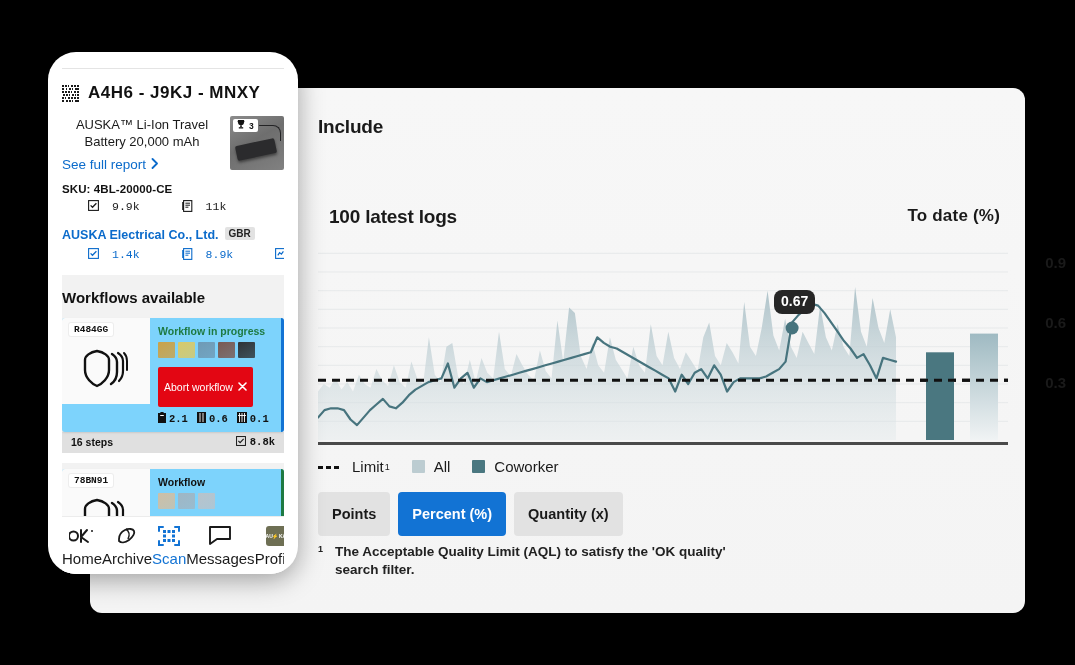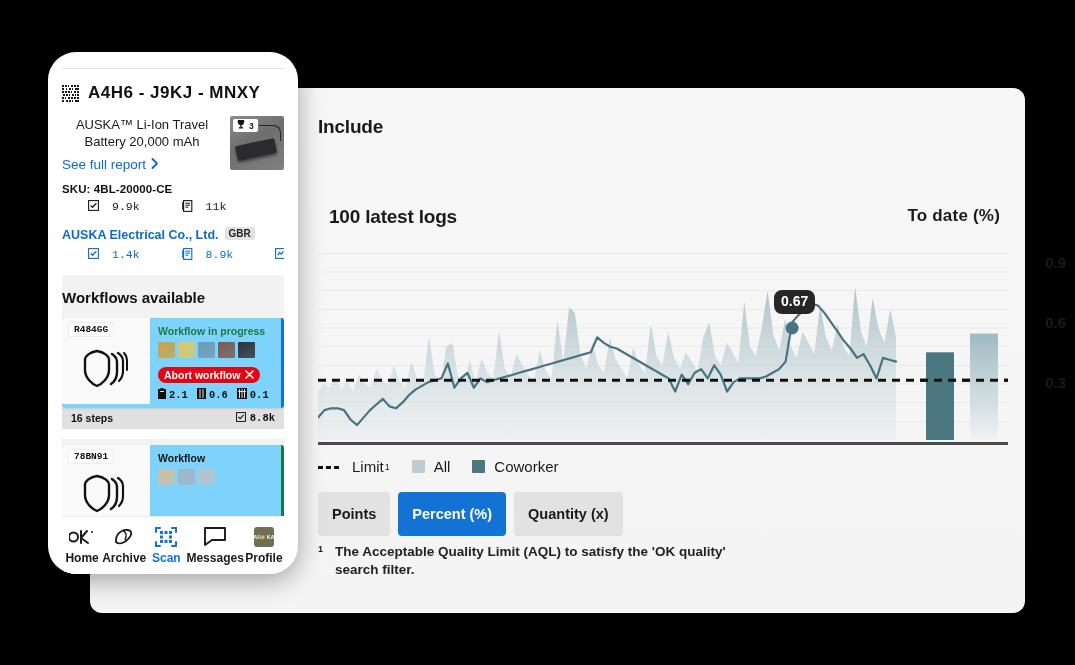--- a/index.html
+++ b/index.html
@@ -181,40 +181,40 @@
     font-size: 9.5px; font-weight: bold; padding: 1px 5px; color: #111;
     box-shadow: 0 0 0 1px rgba(0,0,0,.05); font-family: "Liberation Mono", monospace;
   }
   .wf-right { flex: 1; padding: 7px 8px 6px 8px; }
   .wf-status { font-size: 10.5px; font-weight: bold; color: #1e7a42; }
   .wf-status.plain { color: #111; }
   .thumbs { display: flex; gap: 3px; margin-top: 5px; }
   .thumb { width: 17px; height: 16px; border-radius: 1px; }
   .abort {
     margin-top: 9px; display: inline-flex; align-items: center; gap: 5px;
-    background: #e30613; color: #fff; font-size: 10.5px; font-weight: bold;
-    padding: 2px 6px; border-radius: 8px; cursor: pointer;
+    background: #e30613; color: #fff; font-size: 10.5px; font-weight: normal;
+    padding: 14px 6px; border-radius: 2px; cursor: pointer;
   }
   .wf-metrics { display: flex; gap: 9px; margin-top: 5px; font-family: "Liberation Mono", monospace; }
   .wf-metrics .m { display: flex; align-items: center; gap: 3px; font-size: 10.5px; font-weight: bold; color: #111; }
   .wf-foot {
     background: #e0e0e0; display: flex; align-items: center; justify-content: space-between;
     padding: 4px 9px; font-size: 10.5px; font-weight: bold; color: #111;
     font-family: "Liberation Mono", monospace;
   }
   .wf-foot-label { font-family: "Liberation Sans", sans-serif; }
   .wf-foot .m { display: flex; align-items: center; gap: 4px; }
 
   .tabbar {
     position: absolute; left: 0; right: 0; bottom: 0; height: 58px;
     background: #ffffff; display: flex; align-items: center;
     border-top: 1px solid #ececec;
   }
   .tab { flex: 1; display: flex; flex-direction: column; align-items: center; gap: 3px; cursor: pointer; }
-  .tab .lbl { font-size: 12px; color: #1a1a1a; font-weight: bold; }
+  .tab .lbl { font-size: 15px; color: #1a1a1a; }
   .tab.active .lbl { color: #1273d4; }
   .tab-ico { height: 22px; display: flex; align-items: center; justify-content: center; }
 </style>
 </head>
 <body>
 
 <div id="root">
 
   <div class="desktop-panel">
     <div class="panel-inner">

